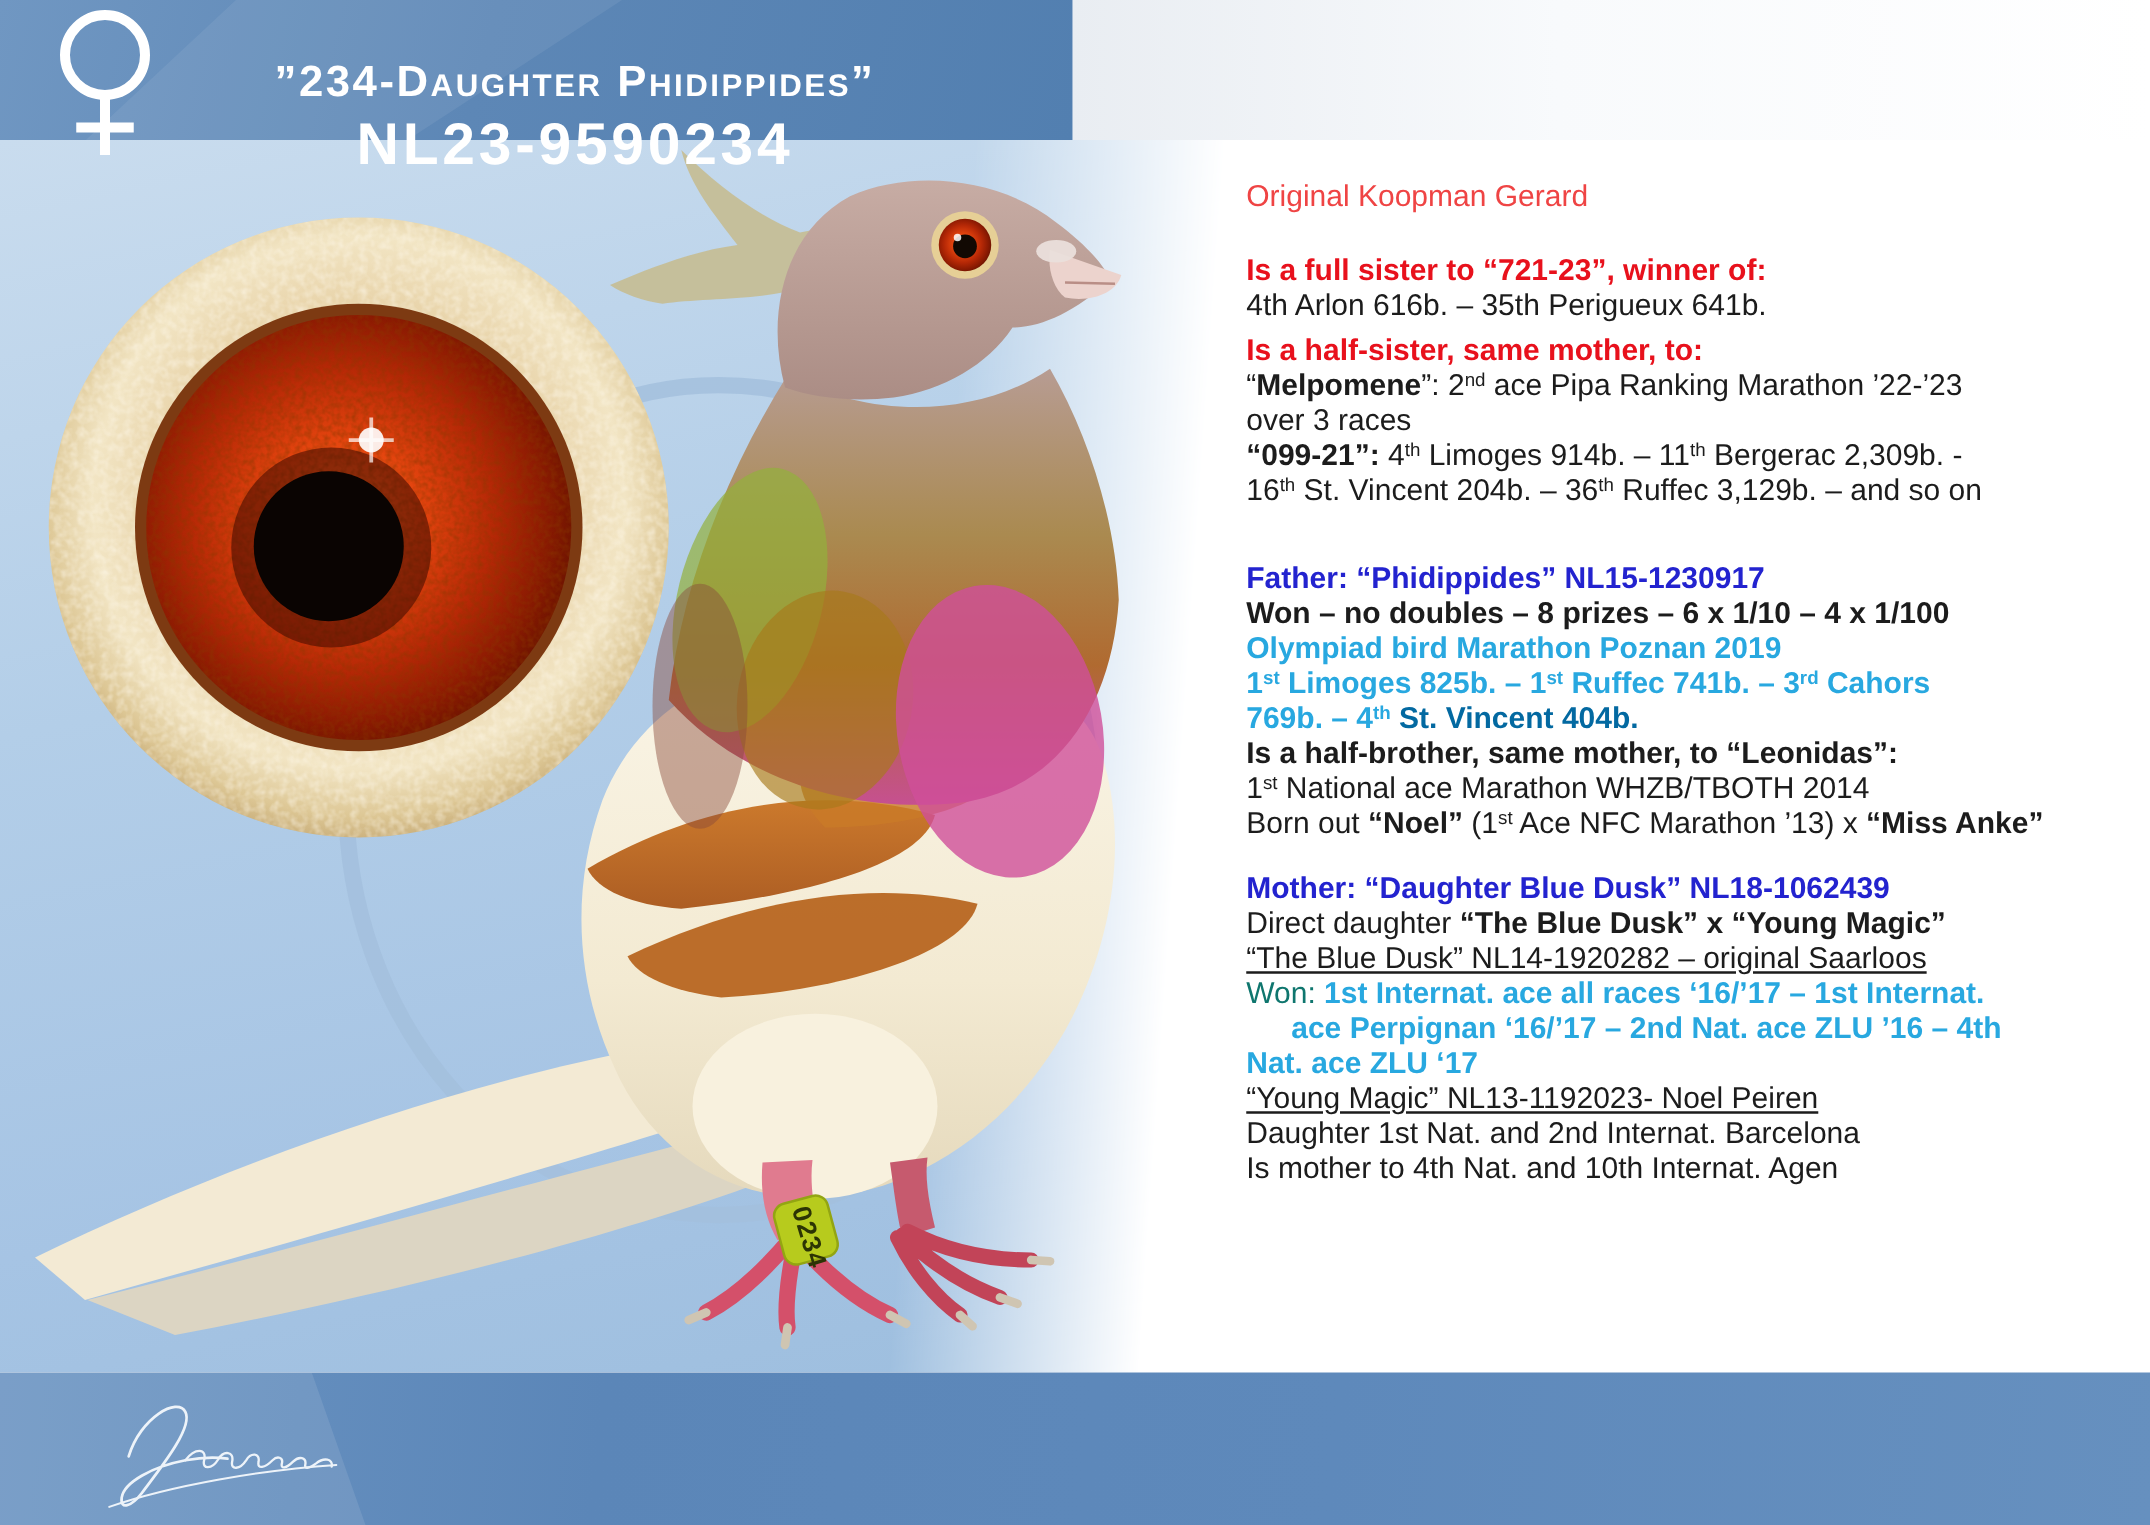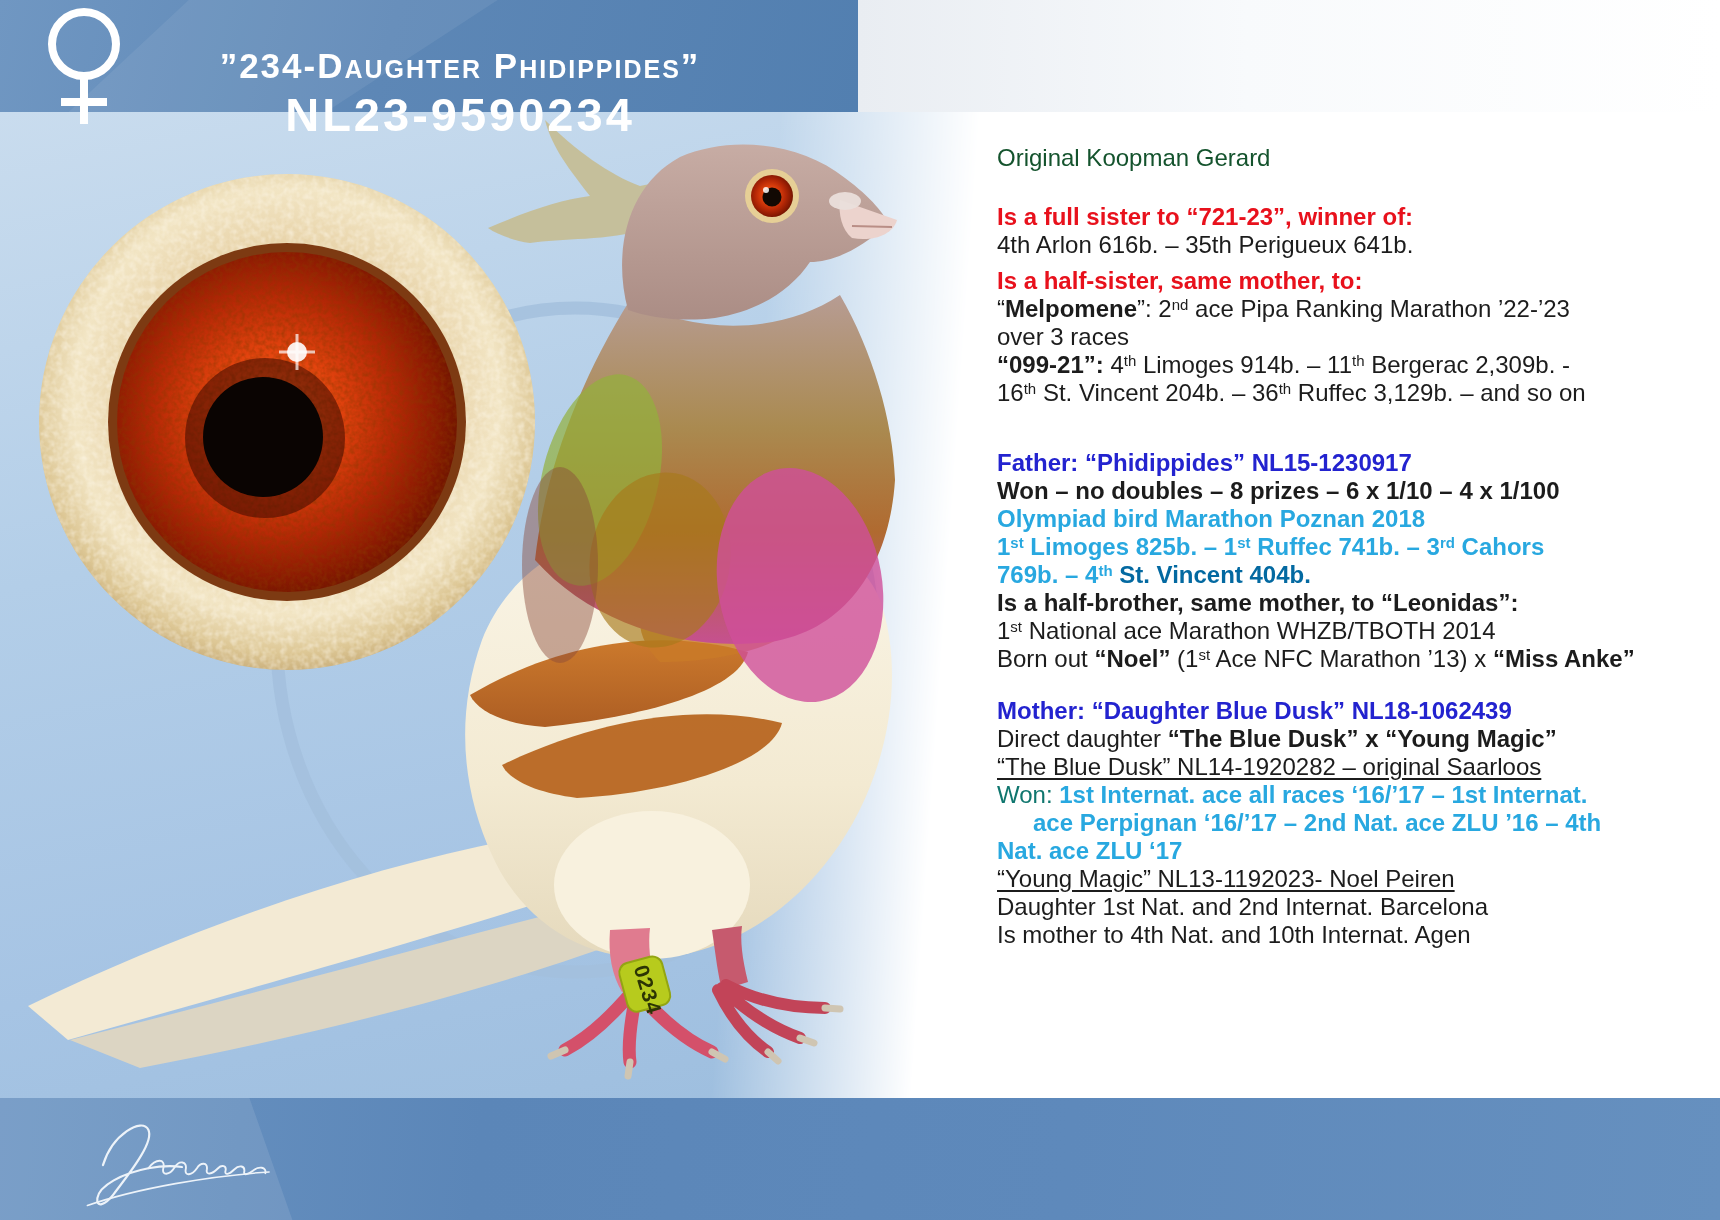--- a/index.html
+++ b/index.html
@@ -179,37 +179,37 @@
       <path d="M40 70 L40 118 M17 96 L63 96" stroke="#fff" stroke-width="8" fill="none"></path>
     </svg>
     <div class="banner-titles">
       <div class="t1">”234-Daughter Phidippides”</div>
       <div class="t2">NL23-9590234</div>
     </div>
   </div>
 
   <div class="column">
       <div style="margin-top: 0px;">
-        <div class="tline"><span style="color: #14532d; margin-top: 45px;">Original Koopman Gerard</span></div>
+        <div class="tline"><span style="color: #ef4444; margin-top: 45px;">Original Koopman Gerard</span></div>
       </div>
       <div style="margin-top: 31px;">
         <div class="tline"><span class="b" style="color: rgb(232, 17, 28);">Is a full sister to “721-23”, winner of:</span></div>
         <div class="tline"><span style="color: rgb(28, 28, 28);">4th Arlon 616b. – 35th Perigueux 641b.</span></div>
       </div>
       <div style="margin-top: 8px;">
         <div class="tline"><span class="b" style="color: rgb(232, 17, 28);">Is a half-sister, same mother,  to:</span></div>
         <div class="tline"><span style="color: rgb(28, 28, 28);">“</span><span class="b" style="color: rgb(28, 28, 28);">Melpomene</span><span style="color: rgb(28, 28, 28);">”: 2</span><span class="sup" style="color: rgb(28, 28, 28);">nd</span><span style="color: rgb(28, 28, 28);"> ace Pipa Ranking Marathon ’22-’23</span></div>
         <div class="tline"><span style="color: rgb(28, 28, 28);">over 3 races</span></div>
         <div class="tline"><span class="b" style="color: rgb(28, 28, 28);">“099-21”:</span><span style="color: rgb(28, 28, 28);"> 4</span><span class="sup" style="color: rgb(28, 28, 28);">th</span><span style="color: rgb(28, 28, 28);"> Limoges 914b. – 11</span><span class="sup" style="color: rgb(28, 28, 28);">th</span><span style="color: rgb(28, 28, 28);"> Bergerac 2,309b. -</span></div>
         <div class="tline"><span style="color: rgb(28, 28, 28);">16</span><span class="sup" style="color: rgb(28, 28, 28);">th</span><span style="color: rgb(28, 28, 28);"> St. Vincent 204b. – 36</span><span class="sup" style="color: rgb(28, 28, 28);">th</span><span style="color: rgb(28, 28, 28);"> Ruffec 3,129b. – and so on</span></div>
       </div>
       <div style="margin-top: 42px;">
         <div class="tline"><span class="b" style="color: rgb(35, 35, 207);">Father: “Phidippides” NL15-1230917</span></div>
         <div class="tline"><span class="b" style="color: rgb(28, 28, 28);">Won – no doubles – 8 prizes – 6 x 1/10 – 4 x 1/100</span></div>
-        <div class="tline"><span class="b" style="color: rgb(40, 168, 224);">Olympiad bird Marathon Poznan 2018</span></div>
+        <div class="tline"><span class="b" style="color: rgb(40, 168, 224);">Olympiad bird Marathon Poznan 2019</span></div>
         <div class="tline"><span class="b" style="color: rgb(40, 168, 224);">1</span><span class="b sup" style="color: rgb(40, 168, 224);">st</span><span class="b" style="color: rgb(40, 168, 224);"> Limoges 825b. – 1</span><span class="b sup" style="color: rgb(40, 168, 224);">st</span><span class="b" style="color: rgb(40, 168, 224);"> Ruffec 741b. – 3</span><span class="b sup" style="color: rgb(40, 168, 224);">rd</span><span class="b" style="color: rgb(40, 168, 224);"> Cahors</span></div>
         <div class="tline"><span class="b" style="color: rgb(40, 168, 224);">769b. – 4</span><span class="b sup" style="color: rgb(40, 168, 224);">th</span><span class="b" style="color: #0369a1;"> St. Vincent 404b.</span></div>
         <div class="tline"><span class="b" style="color: rgb(28, 28, 28);">Is a half-brother, same mother, to “Leonidas”:</span></div>
         <div class="tline"><span style="color: rgb(28, 28, 28);">1</span><span class="sup" style="color: rgb(28, 28, 28);">st</span><span style="color: rgb(28, 28, 28);"> National ace Marathon WHZB/TBOTH 2014</span></div>
         <div class="tline"><span style="color: rgb(28, 28, 28);">Born out </span><span class="b" style="color: rgb(28, 28, 28);">“Noel”</span><span style="color: rgb(28, 28, 28);"> (1</span><span class="sup" style="color: rgb(28, 28, 28);">st</span><span style="color: rgb(28, 28, 28);"> Ace NFC Marathon ’13) x </span><span class="b" style="color: rgb(28, 28, 28);">“Miss Anke”</span></div>
       </div>
       <div style="margin-top: 24px;">
         <div class="tline"><span class="b" style="color: rgb(35, 35, 207);">Mother: “Daughter Blue Dusk” NL18-1062439</span></div>
         <div class="tline"><span style="color: rgb(28, 28, 28);">Direct daughter </span><span class="b" style="color: rgb(28, 28, 28);">“The Blue Dusk” x “Young Magic”</span></div>
         <div class="tline"><span class="u" style="color: rgb(28, 28, 28);">“The Blue Dusk” NL14-1920282 – original Saarloos</span></div>

